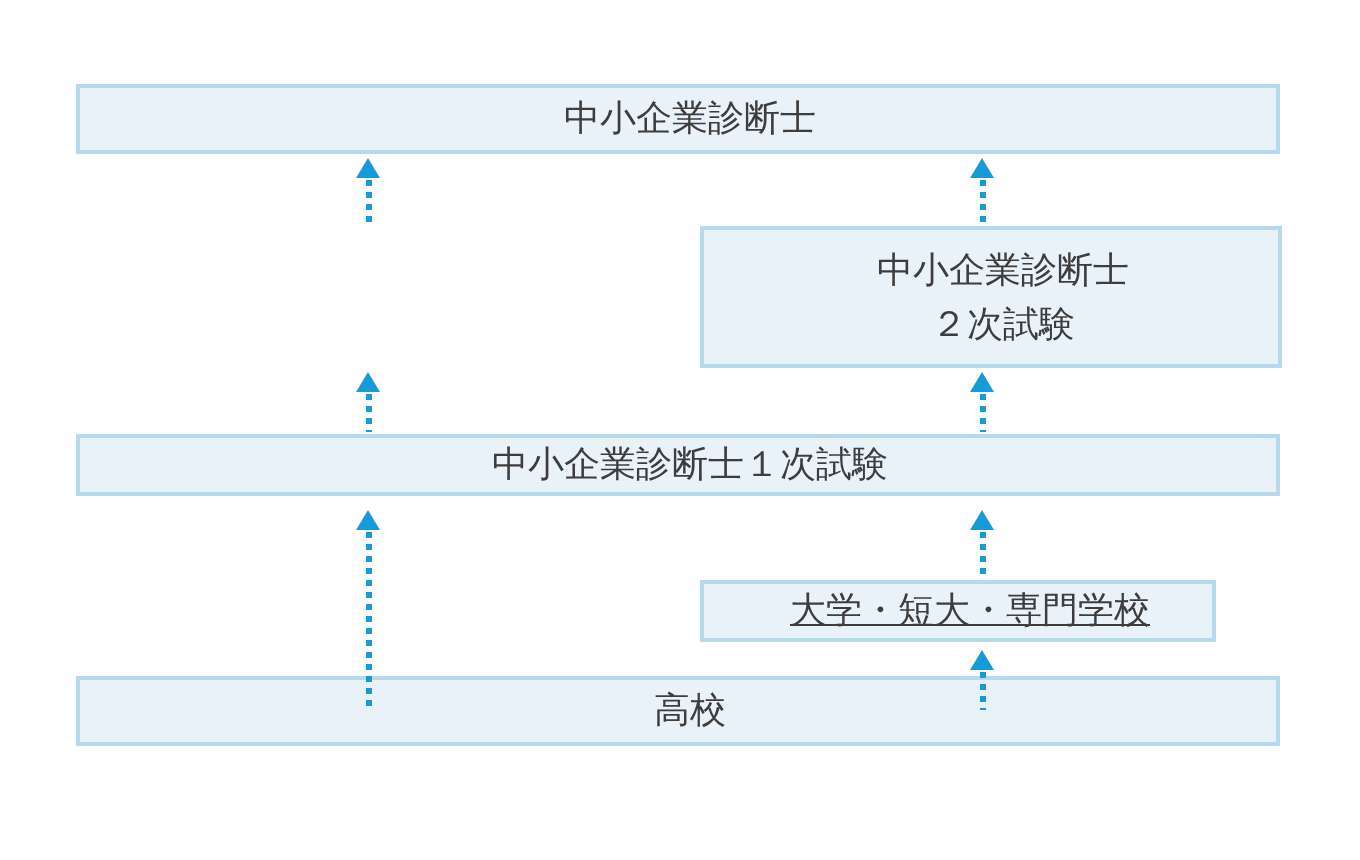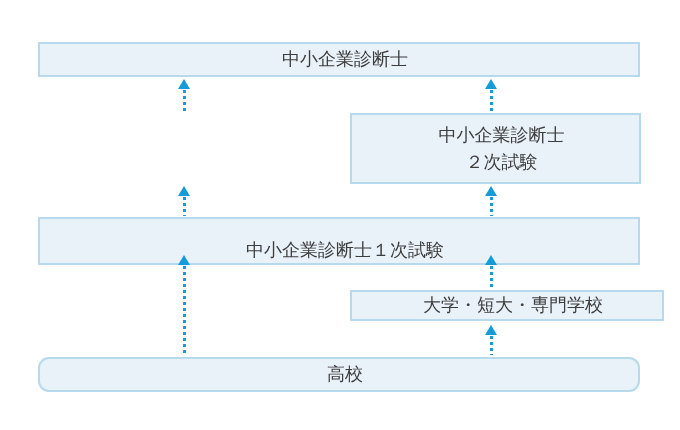--- a/index.html
+++ b/index.html
@@ -65,29 +65,29 @@
   <div class="box" style="left:38px; top:42px; width:602px; height:35px;">
     <span class="label">中小企業診断士</span>
   </div>
 
 
   <div class="box" style="left:350px; top:113px; width:291px; height:71px;">
     <span class="label">中小企業診断士
 ２次試験</span>
   </div>
 
-  <div class="box" style="left:38px; top:217px; width:602px; height:48px;align-items:flex-end;">
+  <div class="box" style="left:38px; top:217px; width:602px; height:31px;">
     <span class="label">中小企業診断士１次試験</span>
   </div>
 
-  <div class="box" style="left:350px; top:290px; width:314px; height:31px;">
+  <div class="box" style="left:350px; top:290px; width:258px; height:31px;text-decoration:underline;">
     <span class="label">大学・短大・専門学校</span>
   </div>
 
-  <div class="box" style="left:38px; top:357px; width:602px; height:35px;border-radius:11px;">
+  <div class="box" style="left:38px; top:338px; width:602px; height:35px;">
     <span class="label">高校</span>
   </div>
 
   <div class="arrow" style="left:177px; top:79px; height:33px;">
     <div class="arrow-head"></div>
     <div class="arrow-line"></div>
   </div>
 
   <div class="arrow" style="left:484px; top:79px; height:33px;">
     <div class="arrow-head"></div>

